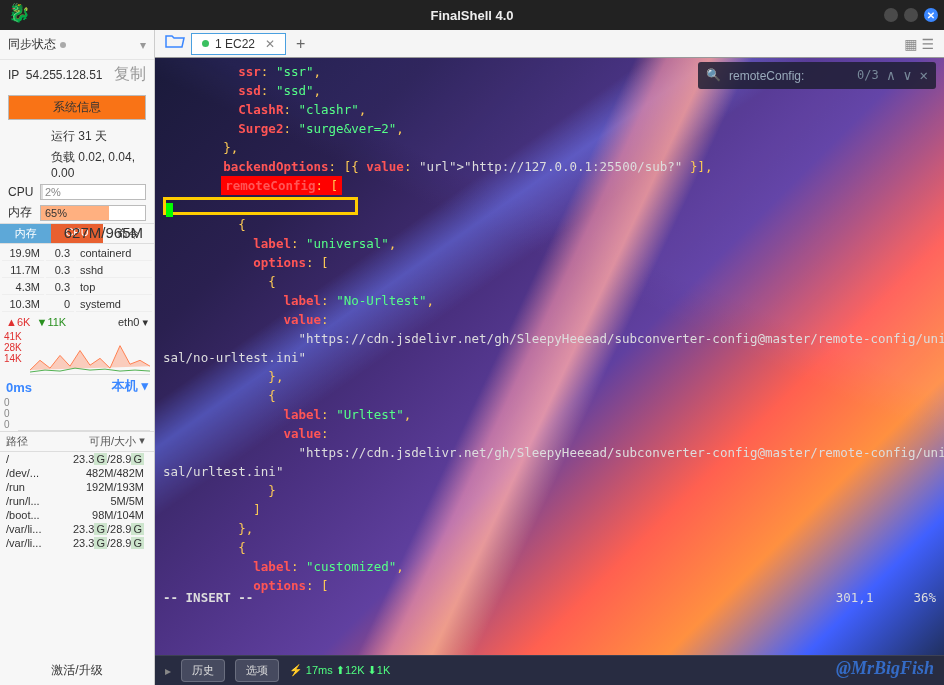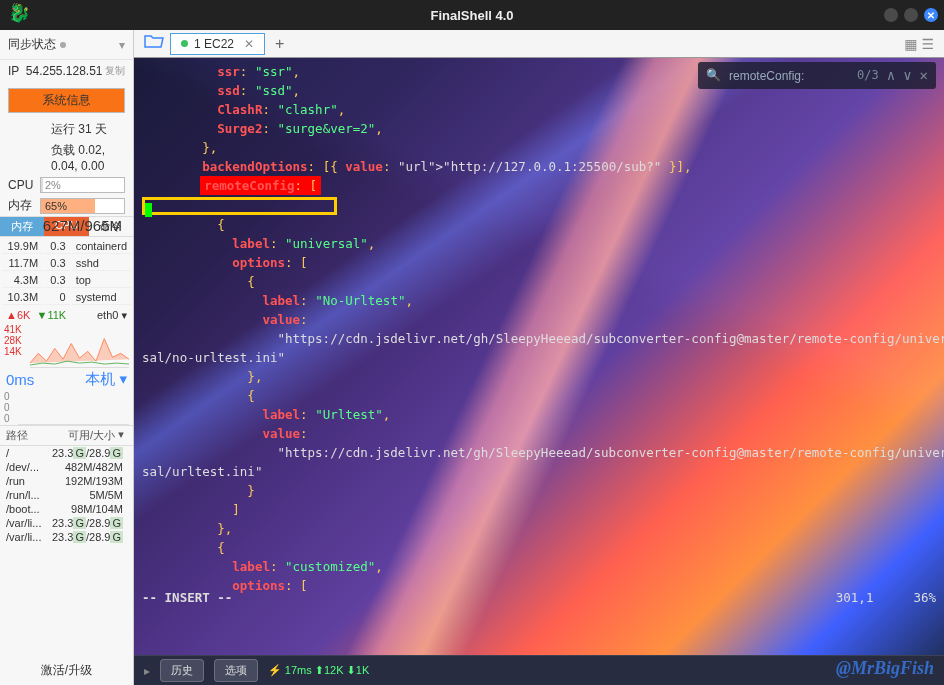--- a/index.html
+++ b/index.html
@@ -4,25 +4,25 @@
 <style>
 * { margin: 0; padding: 0; box-sizing: border-box; }
 body { font-family: -apple-system, "Helvetica Neue", Arial, sans-serif; font-size: 12px; width: 944px; height: 685px; overflow: hidden; background: #1e1e1e; color: #333; }
 .titlebar { height: 30px; background: #222; display: flex; align-items: center; justify-content: center; position: relative; }
 .titlebar-logo { position: absolute; left: 8px; top: 2px; font-size: 18px; color: #555; }
 .titlebar-title { color: #eee; font-weight: bold; font-size: 13px; }
 .titlebar-btns { position: absolute; right: 6px; display: flex; gap: 6px; }
 .wbtn { width: 14px; height: 14px; border-radius: 50%; background: #4a4a4a; }
 .wbtn.close { background: #3a87ff; display:flex; align-items:center; justify-content:center; color:#fff; font-size:10px; font-weight:bold;}
 .main { display: flex; height: 655px; }
-.sidebar { width: 134px; background: #f7f7f7; border-right: 1px solid #ccc; display: flex; flex-direction: column; font-size: 12px; color: #333; }
+.sidebar { width: 155px; background: #f7f7f7; border-right: 1px solid #ccc; display: flex; flex-direction: column; font-size: 12px; color: #333; }
 .sync { padding: 6px 8px; display:flex; align-items:center; gap:4px; border-bottom: 1px solid #e5e5e5;}
 .sync-dot { width:6px;height:6px;border-radius:50%;background:#aaa;display:inline-block;}
 .iprow { padding: 4px 8px; display:flex; justify-content:space-between; align-items:center; color:#333;}
-.copy { color:#999; font-size:10px;}
+.copy { color:#999; font-size:16px;}
 .sysbtn { margin: 6px 8px; border:1px solid #bbb; background:#f97316; text-align:center; padding:3px 0; font-size:12px;}
 .stat { padding: 2px 8px; font-size:12px; color:#333;margin-left:43px;}
 .metric { display:flex; align-items:center; padding:2px 8px; gap:4px;}
 .metric-label { width:28px;}
 .metric-bar { flex:1; height:16px; border:1px solid #bbb; background:#fff; position:relative; font-size:11px; }
 .metric-fill { position:absolute; left:0; top:0; bottom:0; background:#ffb080;}
 .metric-text { position:absolute; left:4px; top:1px; font-size:11px; color:#333;}
 .metric-right { position:absolute; right:2px; top:18px; font-size:15px; color:#333;}
 .tabs-row { display:flex; border-top:1px solid #ddd; border-bottom:1px solid #ddd; font-size:11px;}
 .tabs-row div { flex:1; text-align:center; padding:2px 0; }
@@ -30,21 +30,21 @@
 .tabs-row .cpu { background:#e86030; color:#fff;}
 .proc-table { font-size:11px; }
 .proc-table tr td { padding:1px 4px; border-bottom:1px solid #eee;}
 .proc-table td:nth-child(1){ text-align:right; width:42px;}
 .proc-table td:nth-child(2){ text-align:right; width:28px;}
 .netrow { display:flex; justify-content:space-between; padding:2px 6px; font-size:11px; }
 .up { color:#e03030;}
 .down { color:#2a9020;}
 .chart { height:44px; margin:0 4px; position:relative; border-bottom:1px solid #ddd;}
 .chart svg { width:100%; height:100%;}
-.pingrow { display:flex; justify-content:space-between; padding:2px 6px; font-size:15px; align-items:center;}
+.pingrow { display:flex; justify-content:space-between; padding:2px 6px; font-size:13px; align-items:flex-end;font-weight:bold;}
 .disk-head { display:flex; padding:2px 6px; font-size:11px; border-top:1px solid #ddd; border-bottom:1px solid #ddd; color:#555;}
 .disk-head div:first-child{width:48px;}
 .disk-row { display:flex; padding:1px 6px; font-size:11px;}
 .disk-row .path{width:48px; overflow:hidden; white-space:nowrap; text-overflow:ellipsis;}
 .disk-row .size{flex:1; text-align:right; padding-right:4px;}
 .disk-g { background:#cde5cd; padding:0 2px;}
 .activate { text-align:center; padding:6px 0; color:#333; margin-top:auto;}
 .content { flex:1; background:#2a2a40; display:flex; flex-direction:column; position:relative;}
 .toolbar { height:28px; background:#f5f5f5; display:flex; align-items:center; padding:0 4px; border-bottom:1px solid #999;}
 .folder-icon { color:#3a87ff; font-size:18px; padding:0 6px;}

